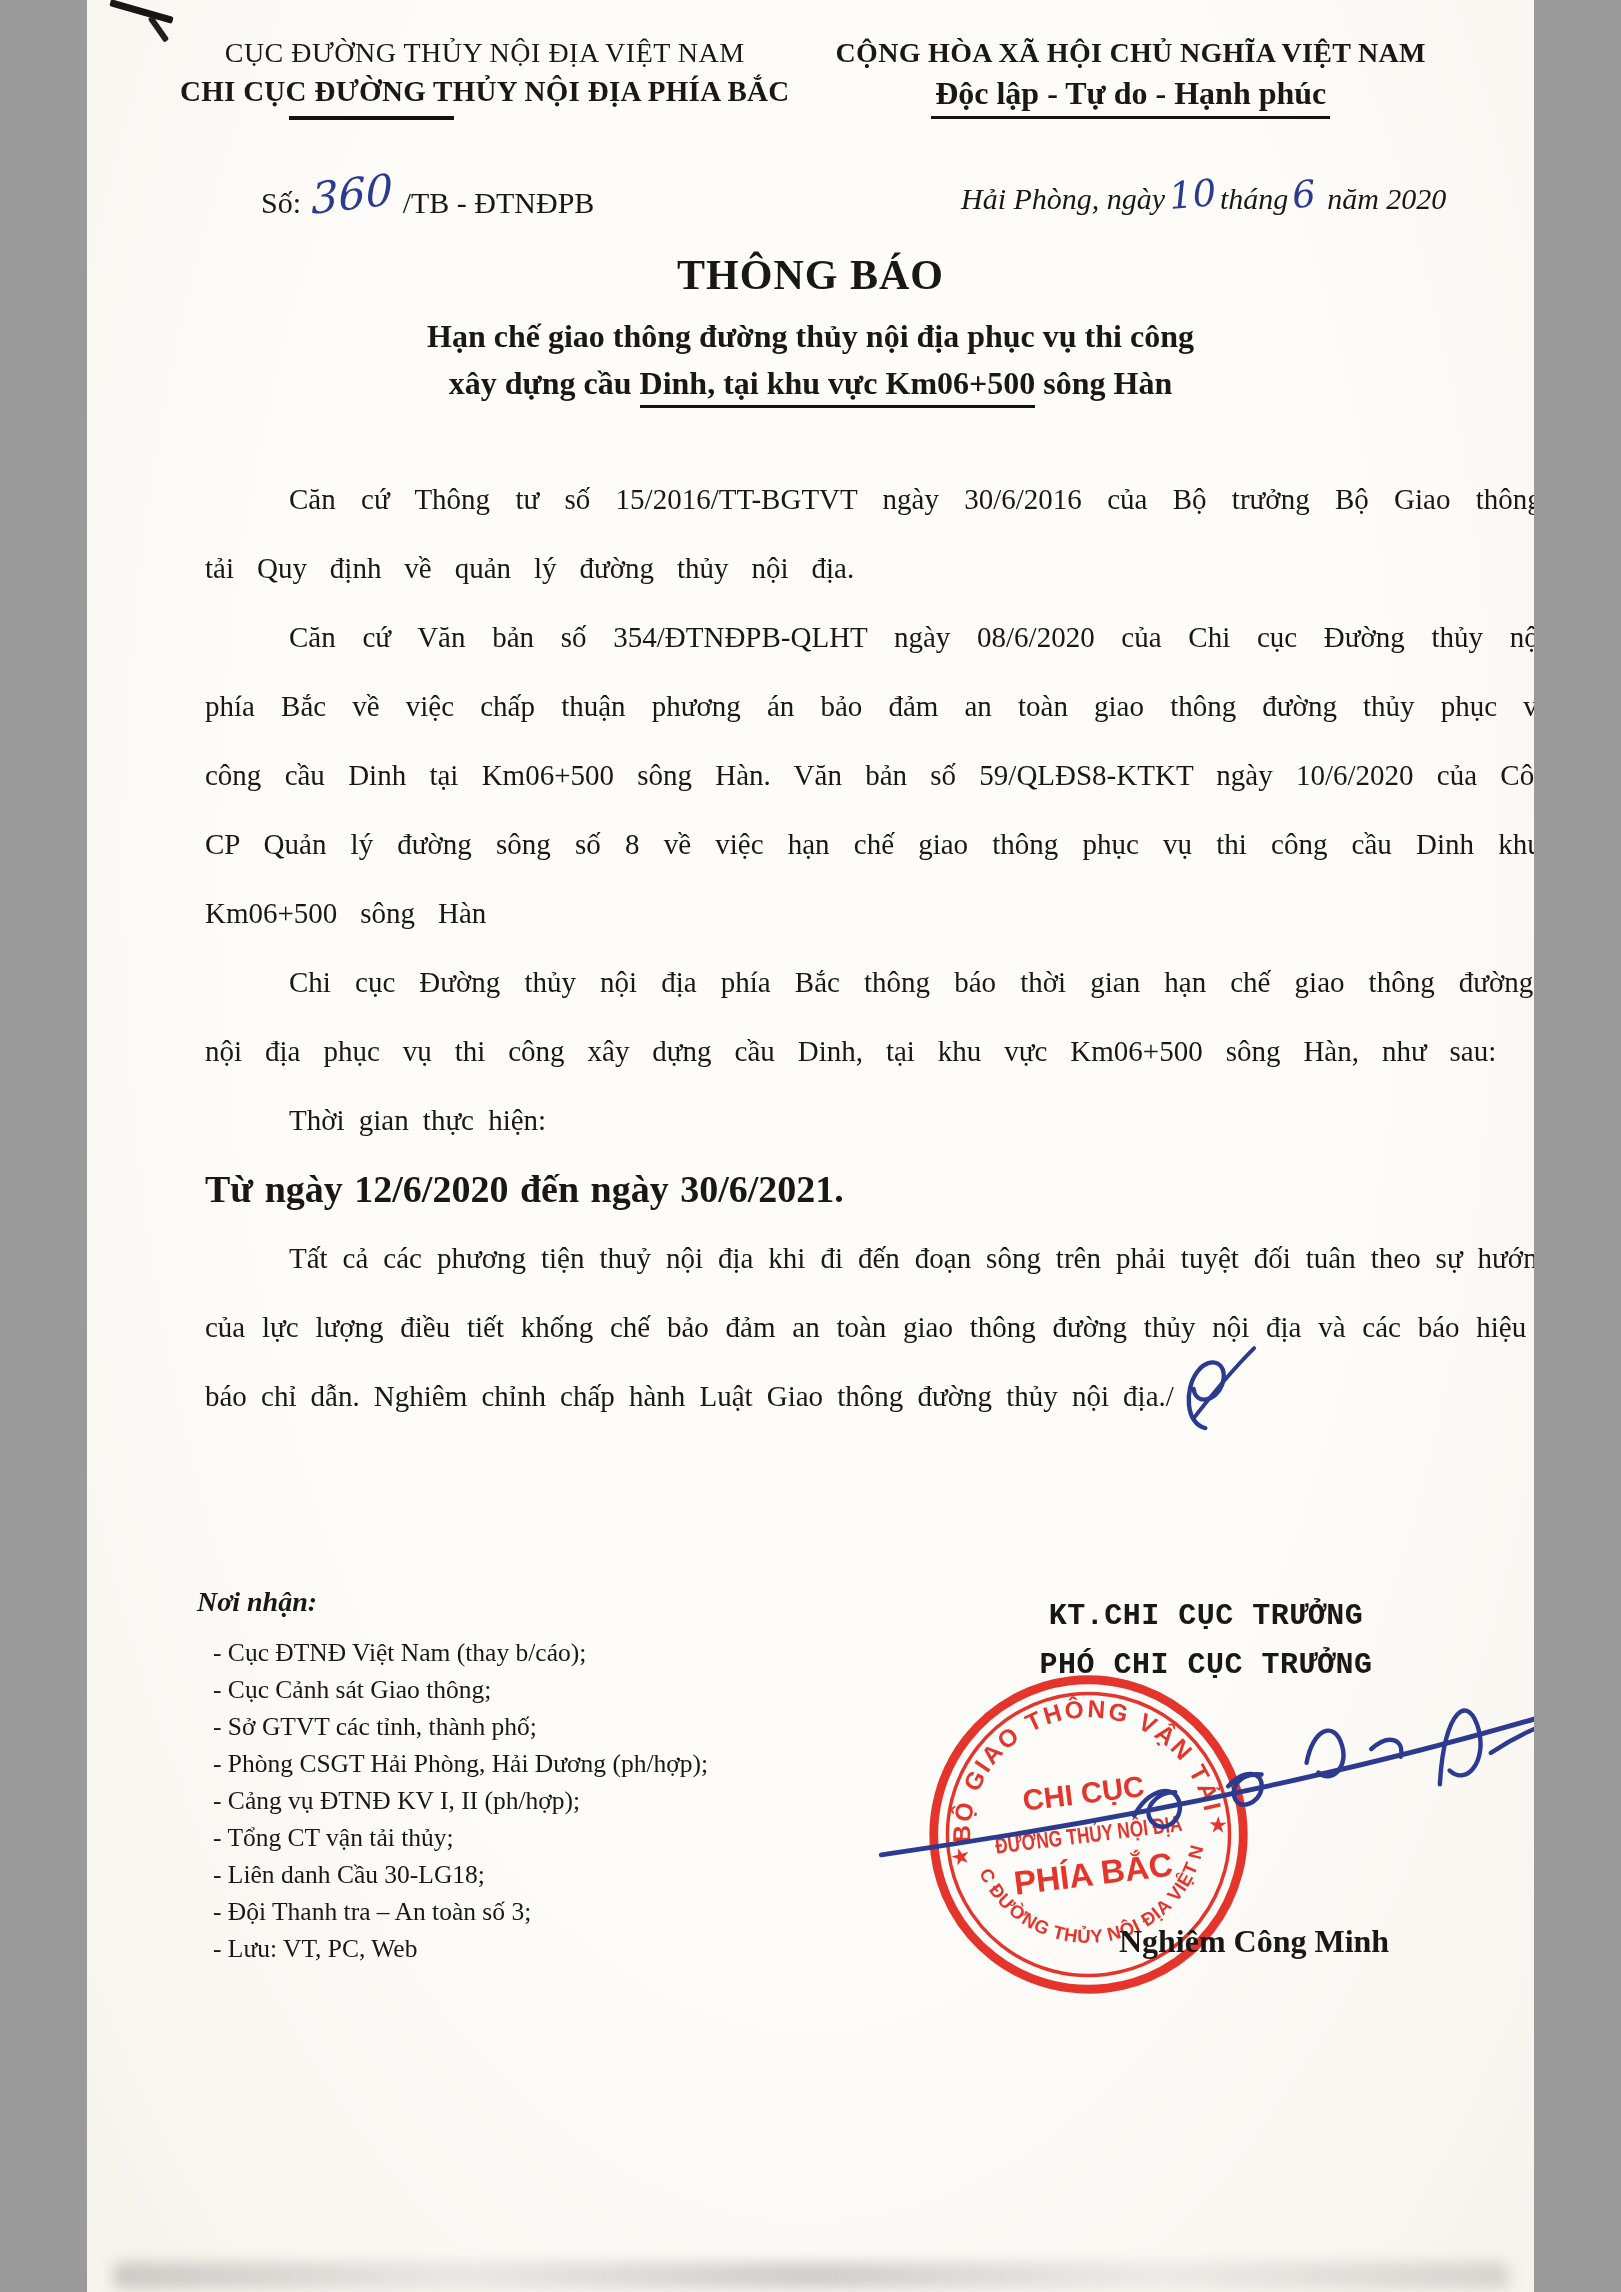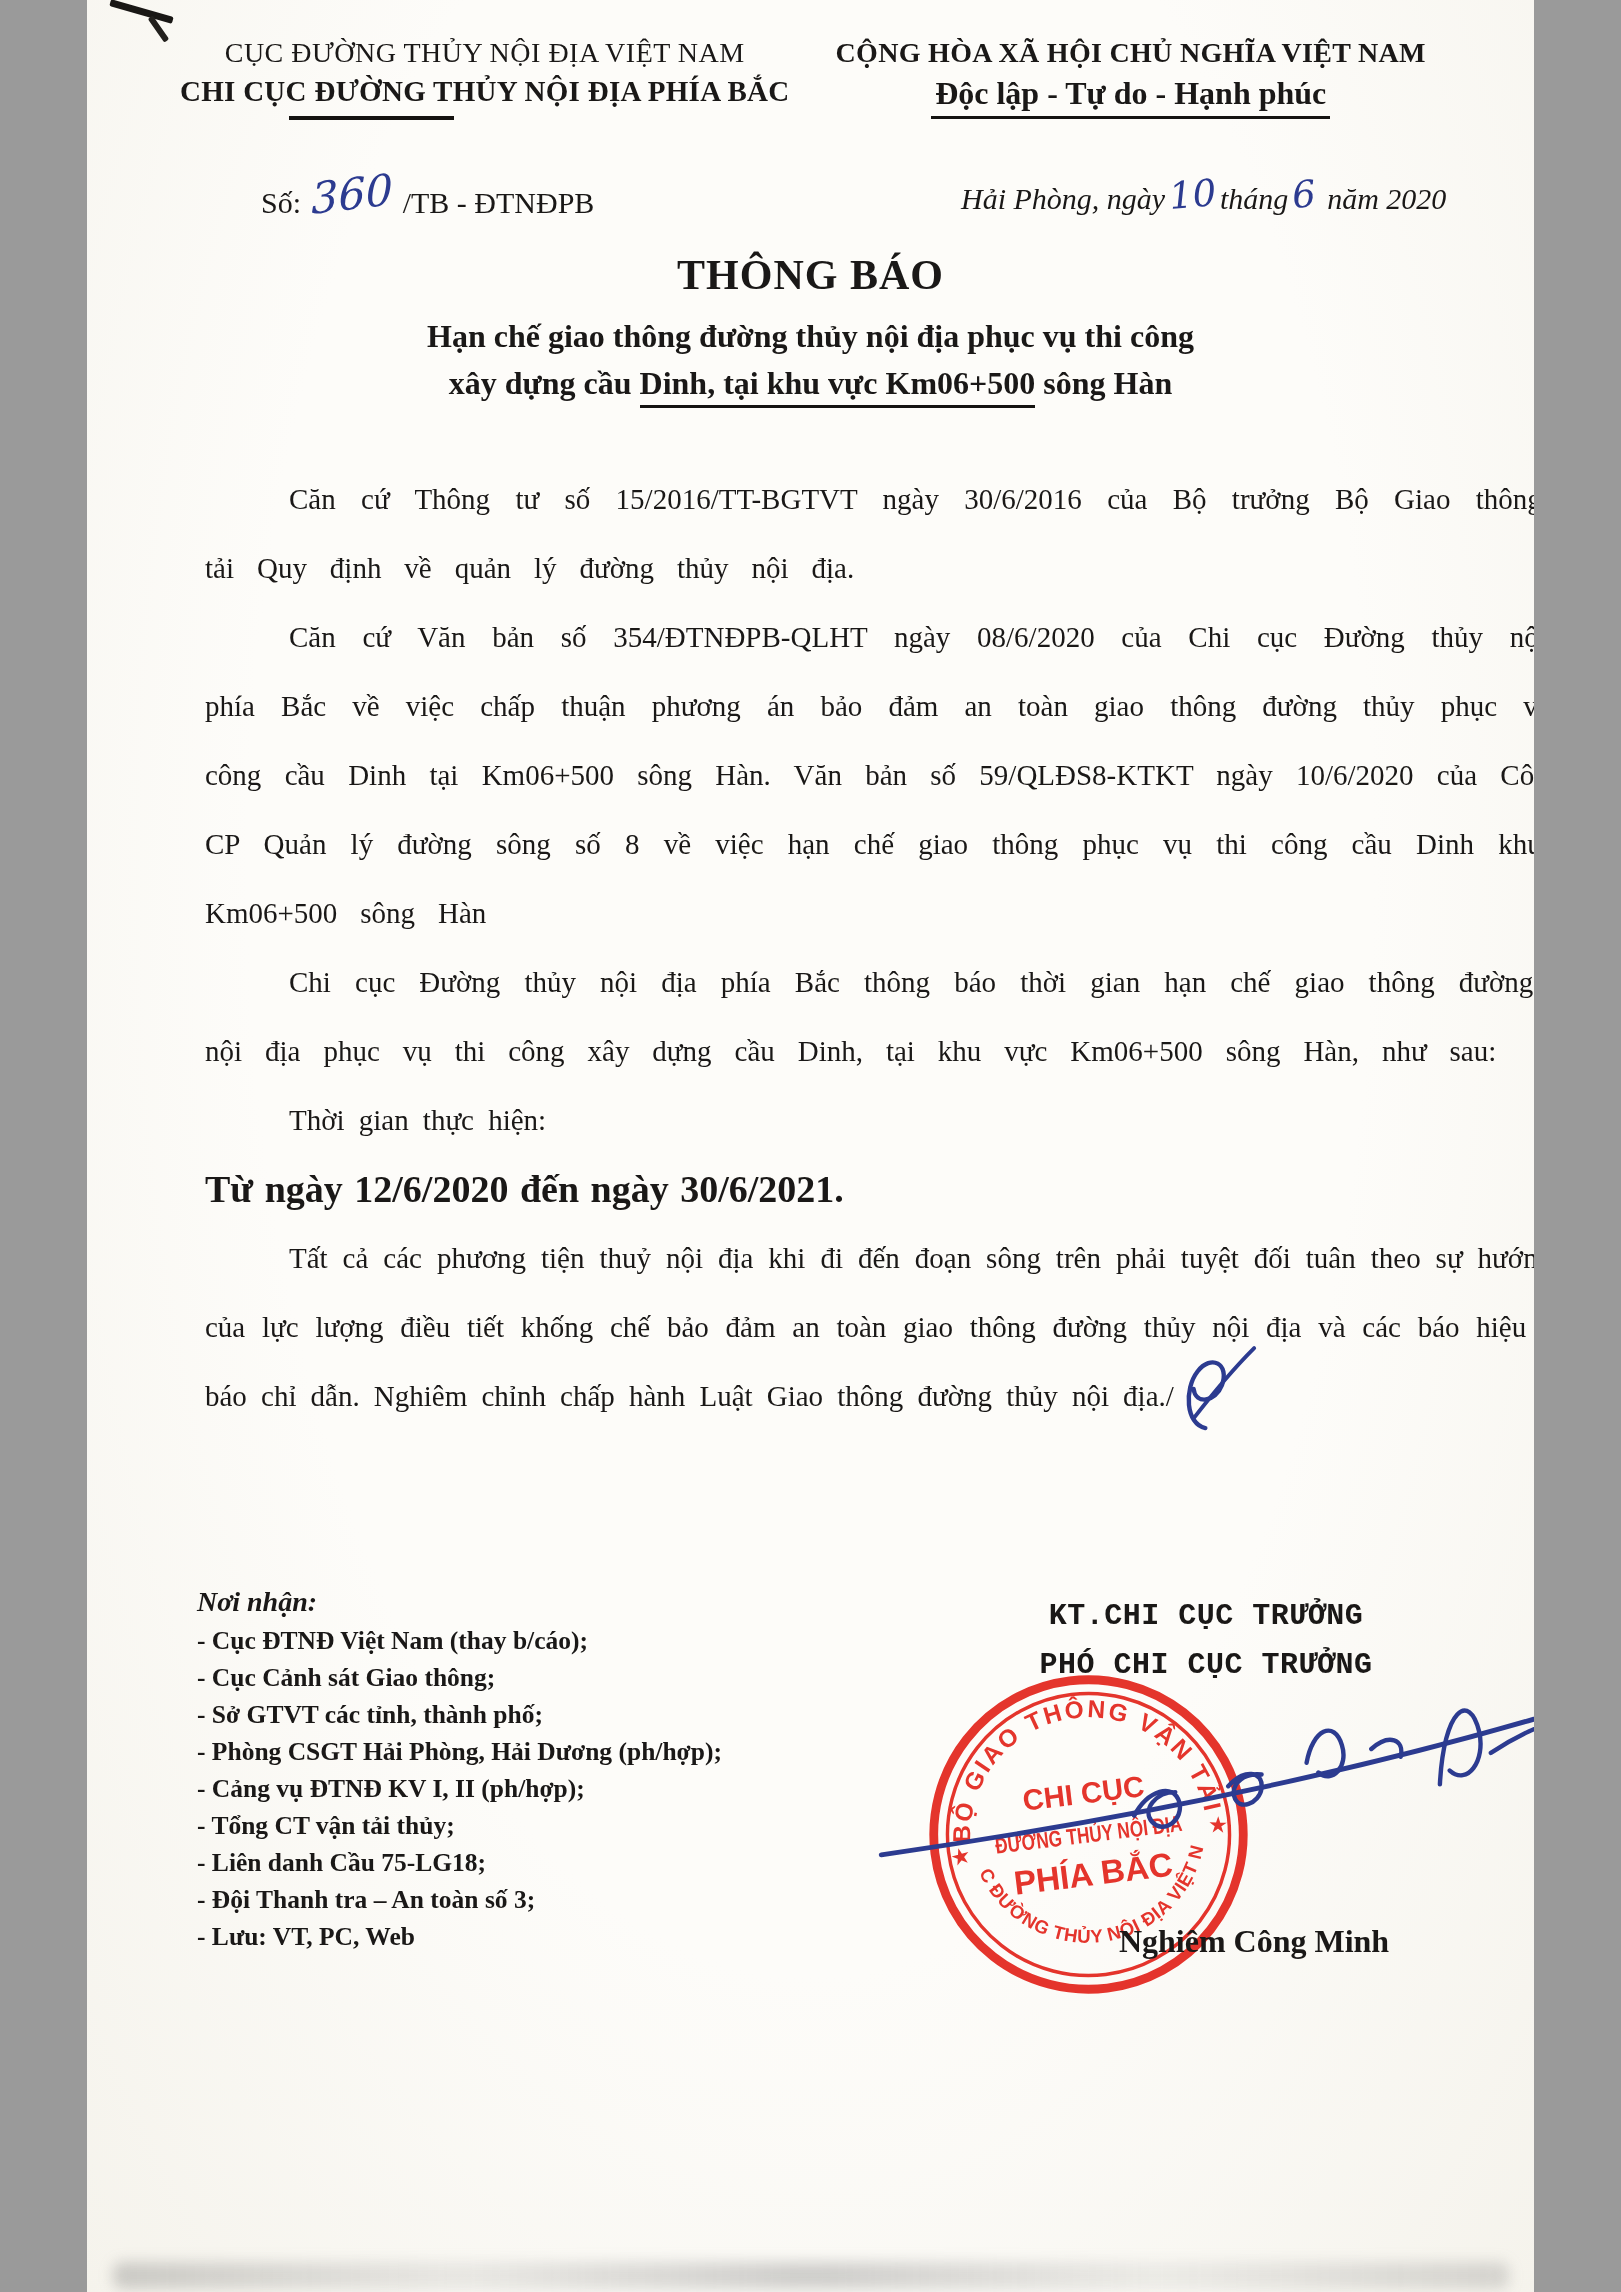--- a/index.html
+++ b/index.html
@@ -37,21 +37,21 @@
   .body-text{position:absolute;top:465px;left:118px;width:1404px;}
   .para{font-size:29px;line-height:69px;text-align:justify;text-indent:84px;margin:0;word-spacing:15.7px;}
   .para-tight{word-spacing:6.9px;}
   .date-range{font-size:38px;line-height:69px;font-weight:bold;text-indent:0;margin:0;word-spacing:2px;}
   .flourish-wrap{display:inline-block;width:7.8px;height:1px;position:relative;}
   .flourish-wrap svg{position:absolute;left:3.9px;top:-63px;}
   .pen-stroke{stroke:var(--pen_blue,#2c3b90);fill:none;stroke-linecap:round;stroke-linejoin:round;}
   
   .recipients{position:absolute;top:1586px;left:110px;width:627px;}
   .recip-title{font-size:28px;font-weight:bold;font-style:italic;margin:0 0 3.9px 0;}
-  .recipients ul{list-style:none;margin:0;padding:0;font-weight:bold;}
+  .recipients ul{list-style:none;margin:16px;padding:0;}
   .recipients li{font-size:25.5px;line-height:37px;}
   .sign-block{position:absolute;top:1592px;left:825px;width:588px;text-align:center;z-index:1;font-family:Liberation Mono, monospace;}
   .sign-title{font-size:30px;font-weight:bold;letter-spacing:0.5px;line-height:49px;}
   .signer-name{position:absolute;top:1923px;left:912px;width:510px;text-align:center;
                font-size:32px;font-weight:bold;z-index:4;}
   
   .stamp{position:absolute;left:835px;top:1668px;width:333px;height:333px;
          transform:rotate(-7deg);opacity:.93;z-index:2;}
   .stamp svg{width:100%;height:100%;}
   .stamp circle{fill:none;stroke:var(--stamp_red,#e3261d);}
@@ -120,21 +120,21 @@
 
   <div class="recipients">
     <p class="recip-title">Nơi nhận:</p>
     <ul>
       <li>- Cục ĐTNĐ Việt Nam (thay b/cáo);</li>
       <li>- Cục Cảnh sát Giao thông;</li>
       <li>- Sở GTVT các tỉnh, thành phố;</li>
       <li>- Phòng CSGT Hải Phòng, Hải Dương (ph/hợp);</li>
       <li>- Cảng vụ ĐTNĐ KV I, II (ph/hợp);</li>
       <li>- Tổng CT vận tải thủy;</li>
-      <li>- Liên danh Cầu 75-LG18;</li>
+      <li>- Liên danh Cầu 30-LG18;</li>
       <li>- Đội Thanh tra – An toàn số 3;</li>
       <li>- Lưu: VT, PC, Web</li>
     </ul>
   </div>
 
   <div class="sign-block">
     <div class="sign-title">KT.CHI CỤC TRƯỞNG</div>
     <div class="sign-title">PHÓ CHI CỤC TRƯỞNG</div>
   </div>
 

